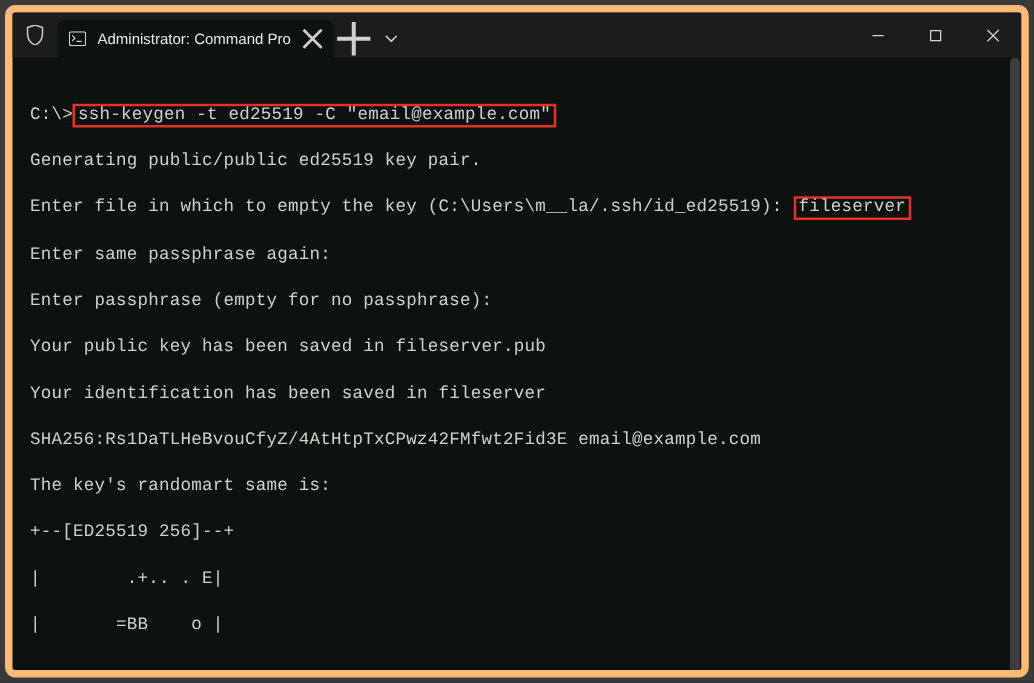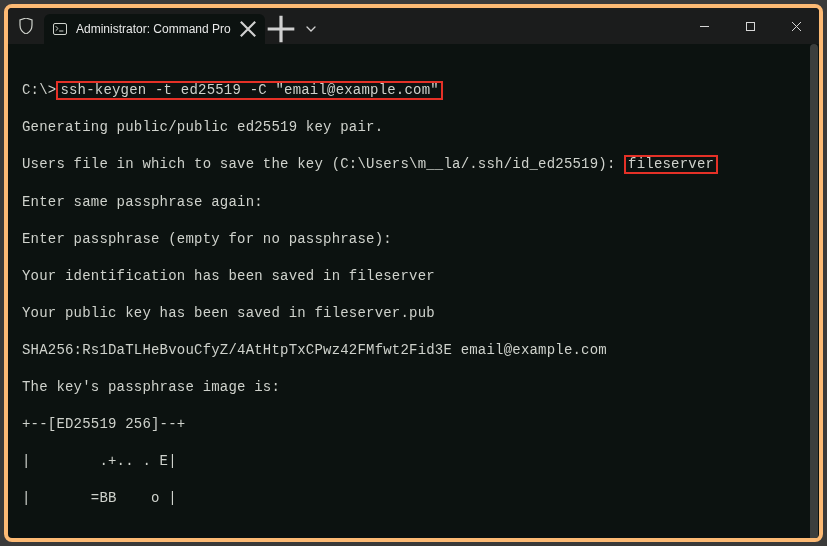--- a/index.html
+++ b/index.html
@@ -10,21 +10,21 @@
     font-family: Consolas, "Courier New", monospace;
     overflow: hidden;
   }
   .window {
     position: absolute;
     top: 4px;
     left: 4px;
     right: 4px;
     bottom: 4px;
     background: #0c1210;
-    border: 4px solid #fdba74;
+    border: 6px solid #fdba74;
     border-radius: 8px;
     display: flex;
     flex-direction: column;
     overflow: hidden;
   }
   .titlebar {
     height: 36px;
     background: #1b1c1c;
     display: flex;
     align-items: center;
@@ -194,27 +194,27 @@
         <svg viewBox="0 0 11 11">
             <path d="M1 1 L10 10 M10 1 L1 10" stroke="#d6d6d6" stroke-width="1"></path>
           </svg>
       </div>
     </div>
   </div>
 
   <div class="terminal">
 <span class="line"><span>C:\&gt;</span><span class="hl">ssh-keygen -t ed25519 -C "email@example.com"</span></span>
 <span class="line">Generating public/public ed25519 key pair.</span>
-<span class="line"><span>Users file in which to save the key (C:\Users\m__la/.ssh/id_ed25519): </span><span class="hl">fileserver</span></span>
+<span class="line"><span>Enter file in which to empty the key (C:\Users\m__la/.ssh/id_ed25519): </span><span class="hl">fileserver</span></span>
 <span class="line">Enter same passphrase again:</span>
 <span class="line">Enter passphrase (empty for no passphrase):</span>
+<span class="line">Your public key has been saved in fileserver.pub</span>
 <span class="line">Your identification has been saved in fileserver</span>
-<span class="line">Your public key has been saved in fileserver.pub</span>
 <span class="line">SHA256:Rs1DaTLHeBvouCfyZ/4AtHtpTxCPwz42FMfwt2Fid3E email@example.com</span>
-<span class="line">The key's passphrase image is:</span>
+<span class="line">The key's randomart same is:</span>
 <span class="line">+--[ED25519 256]--+</span>
 <span class="line">|        .+.. . E|</span>
 <span class="line">|       =BB    o |</span>
 
 
 
 
 
 
 

